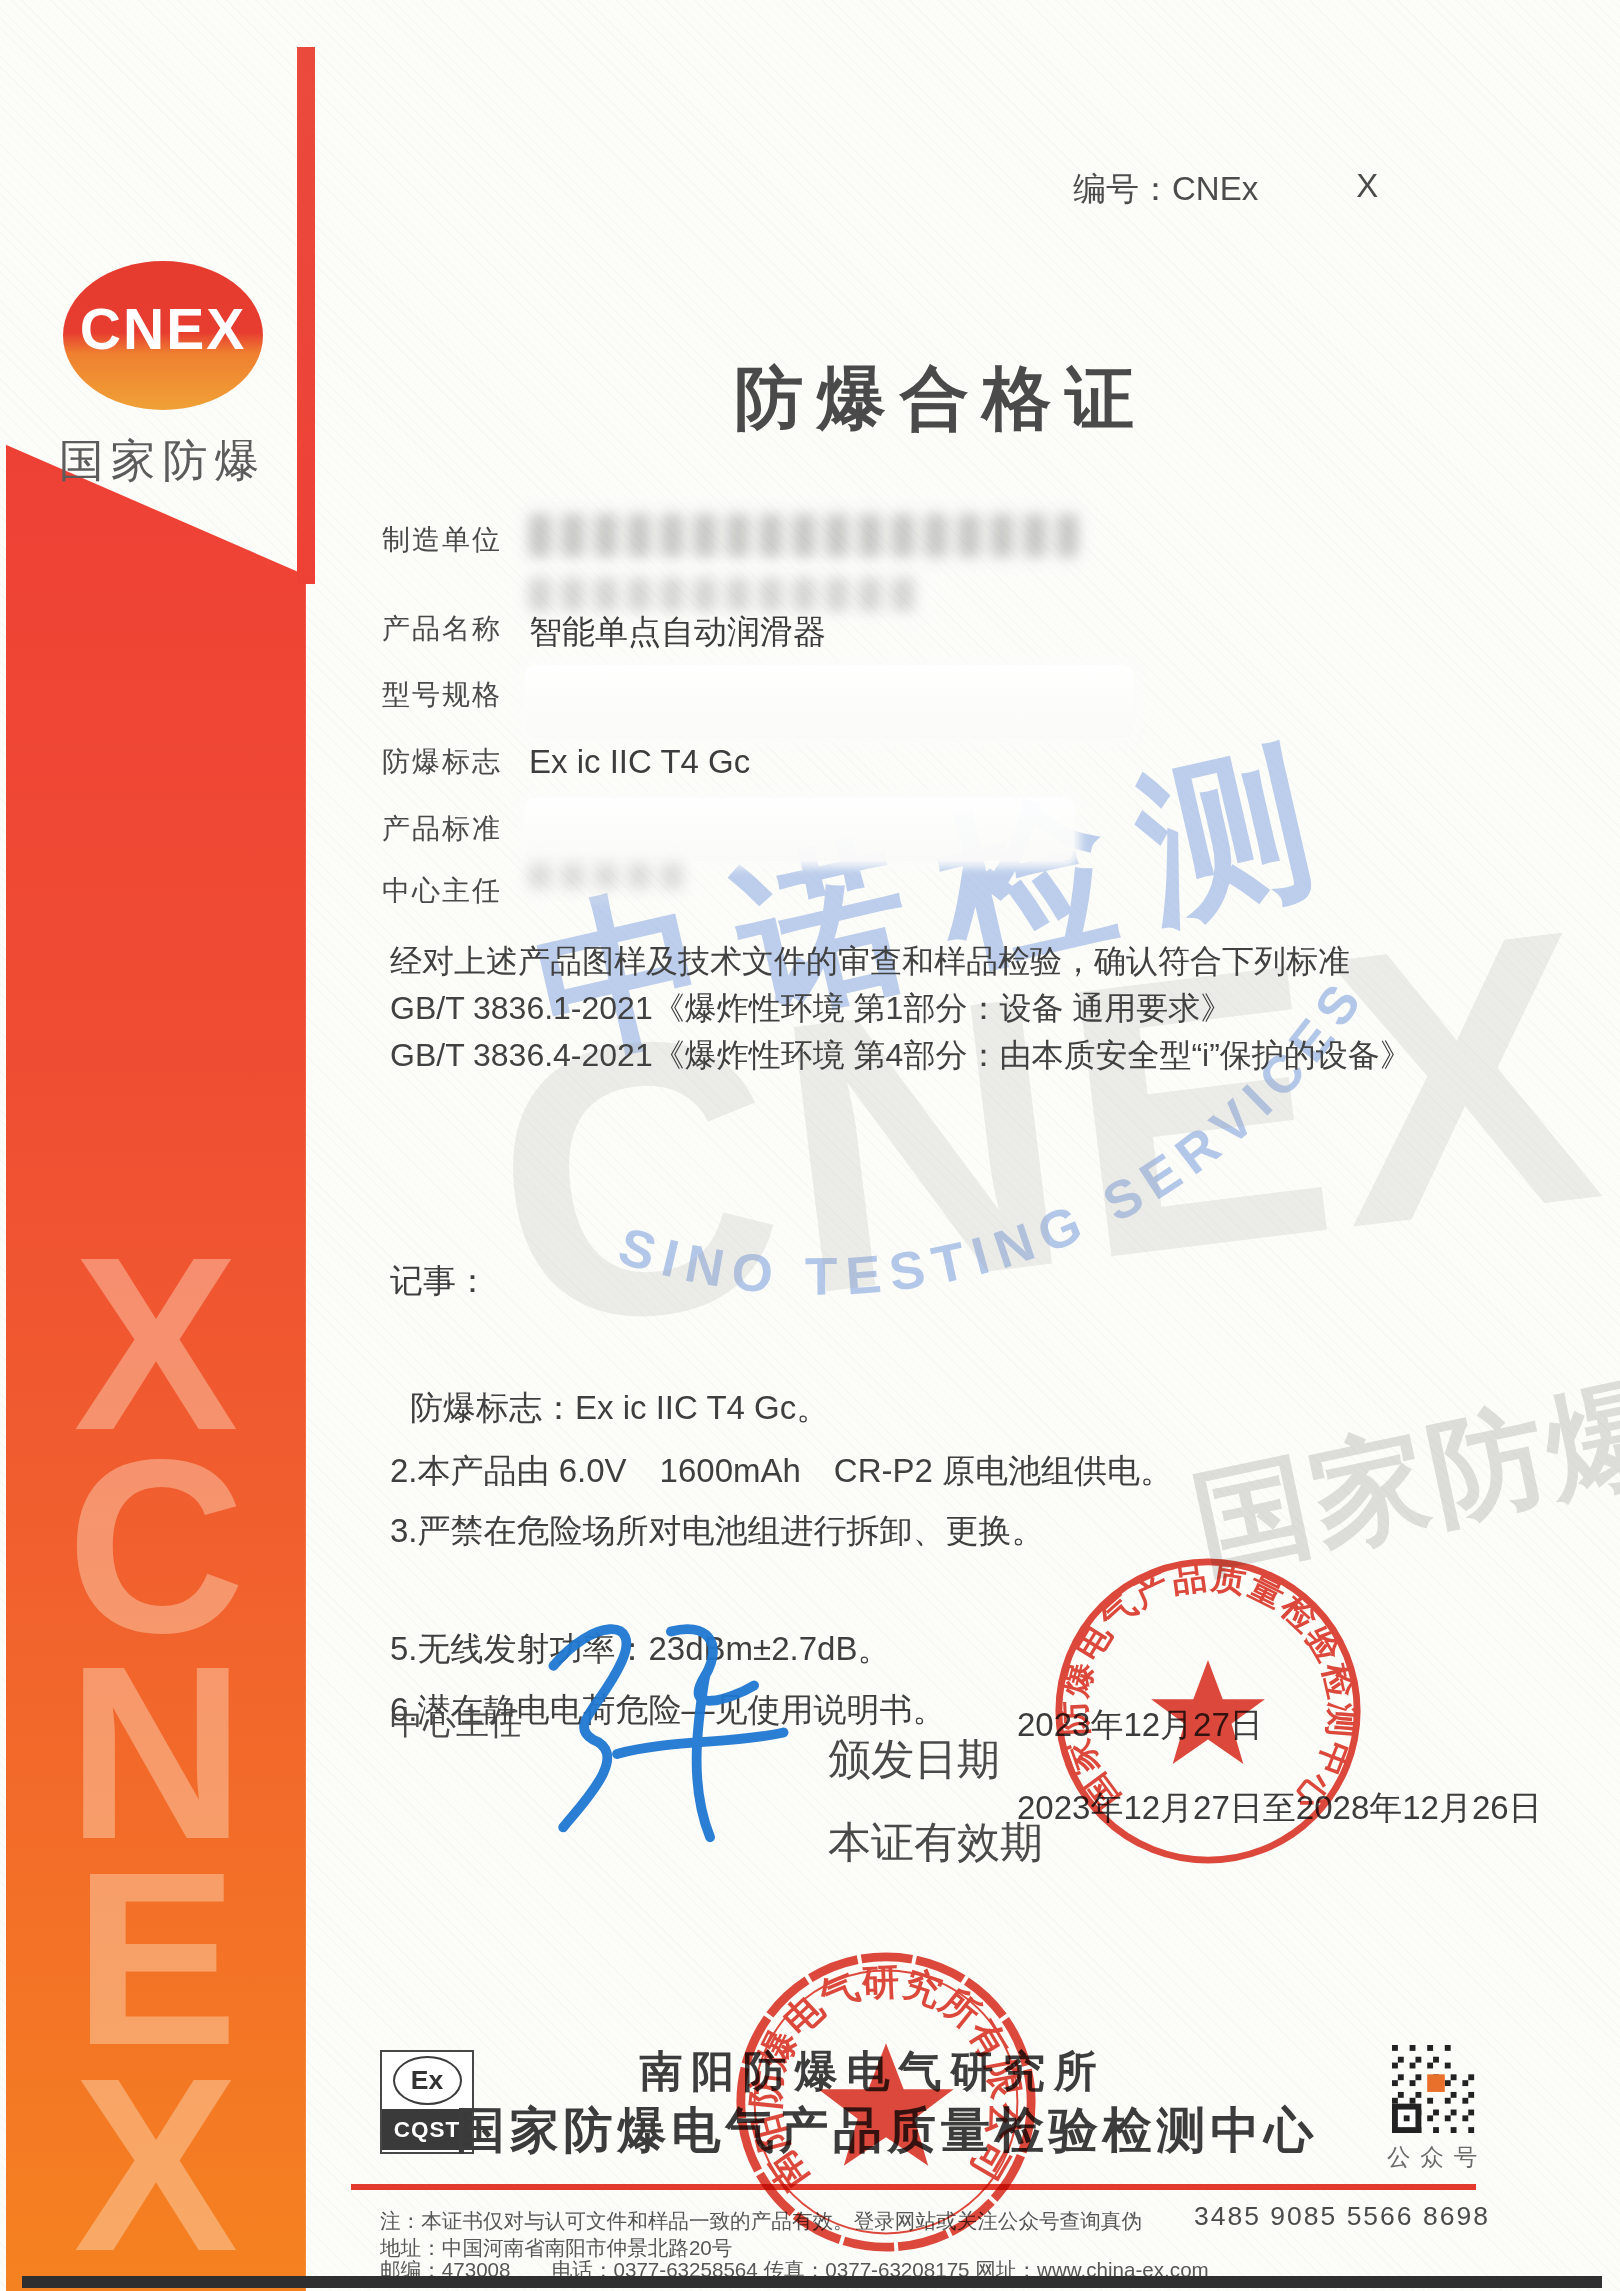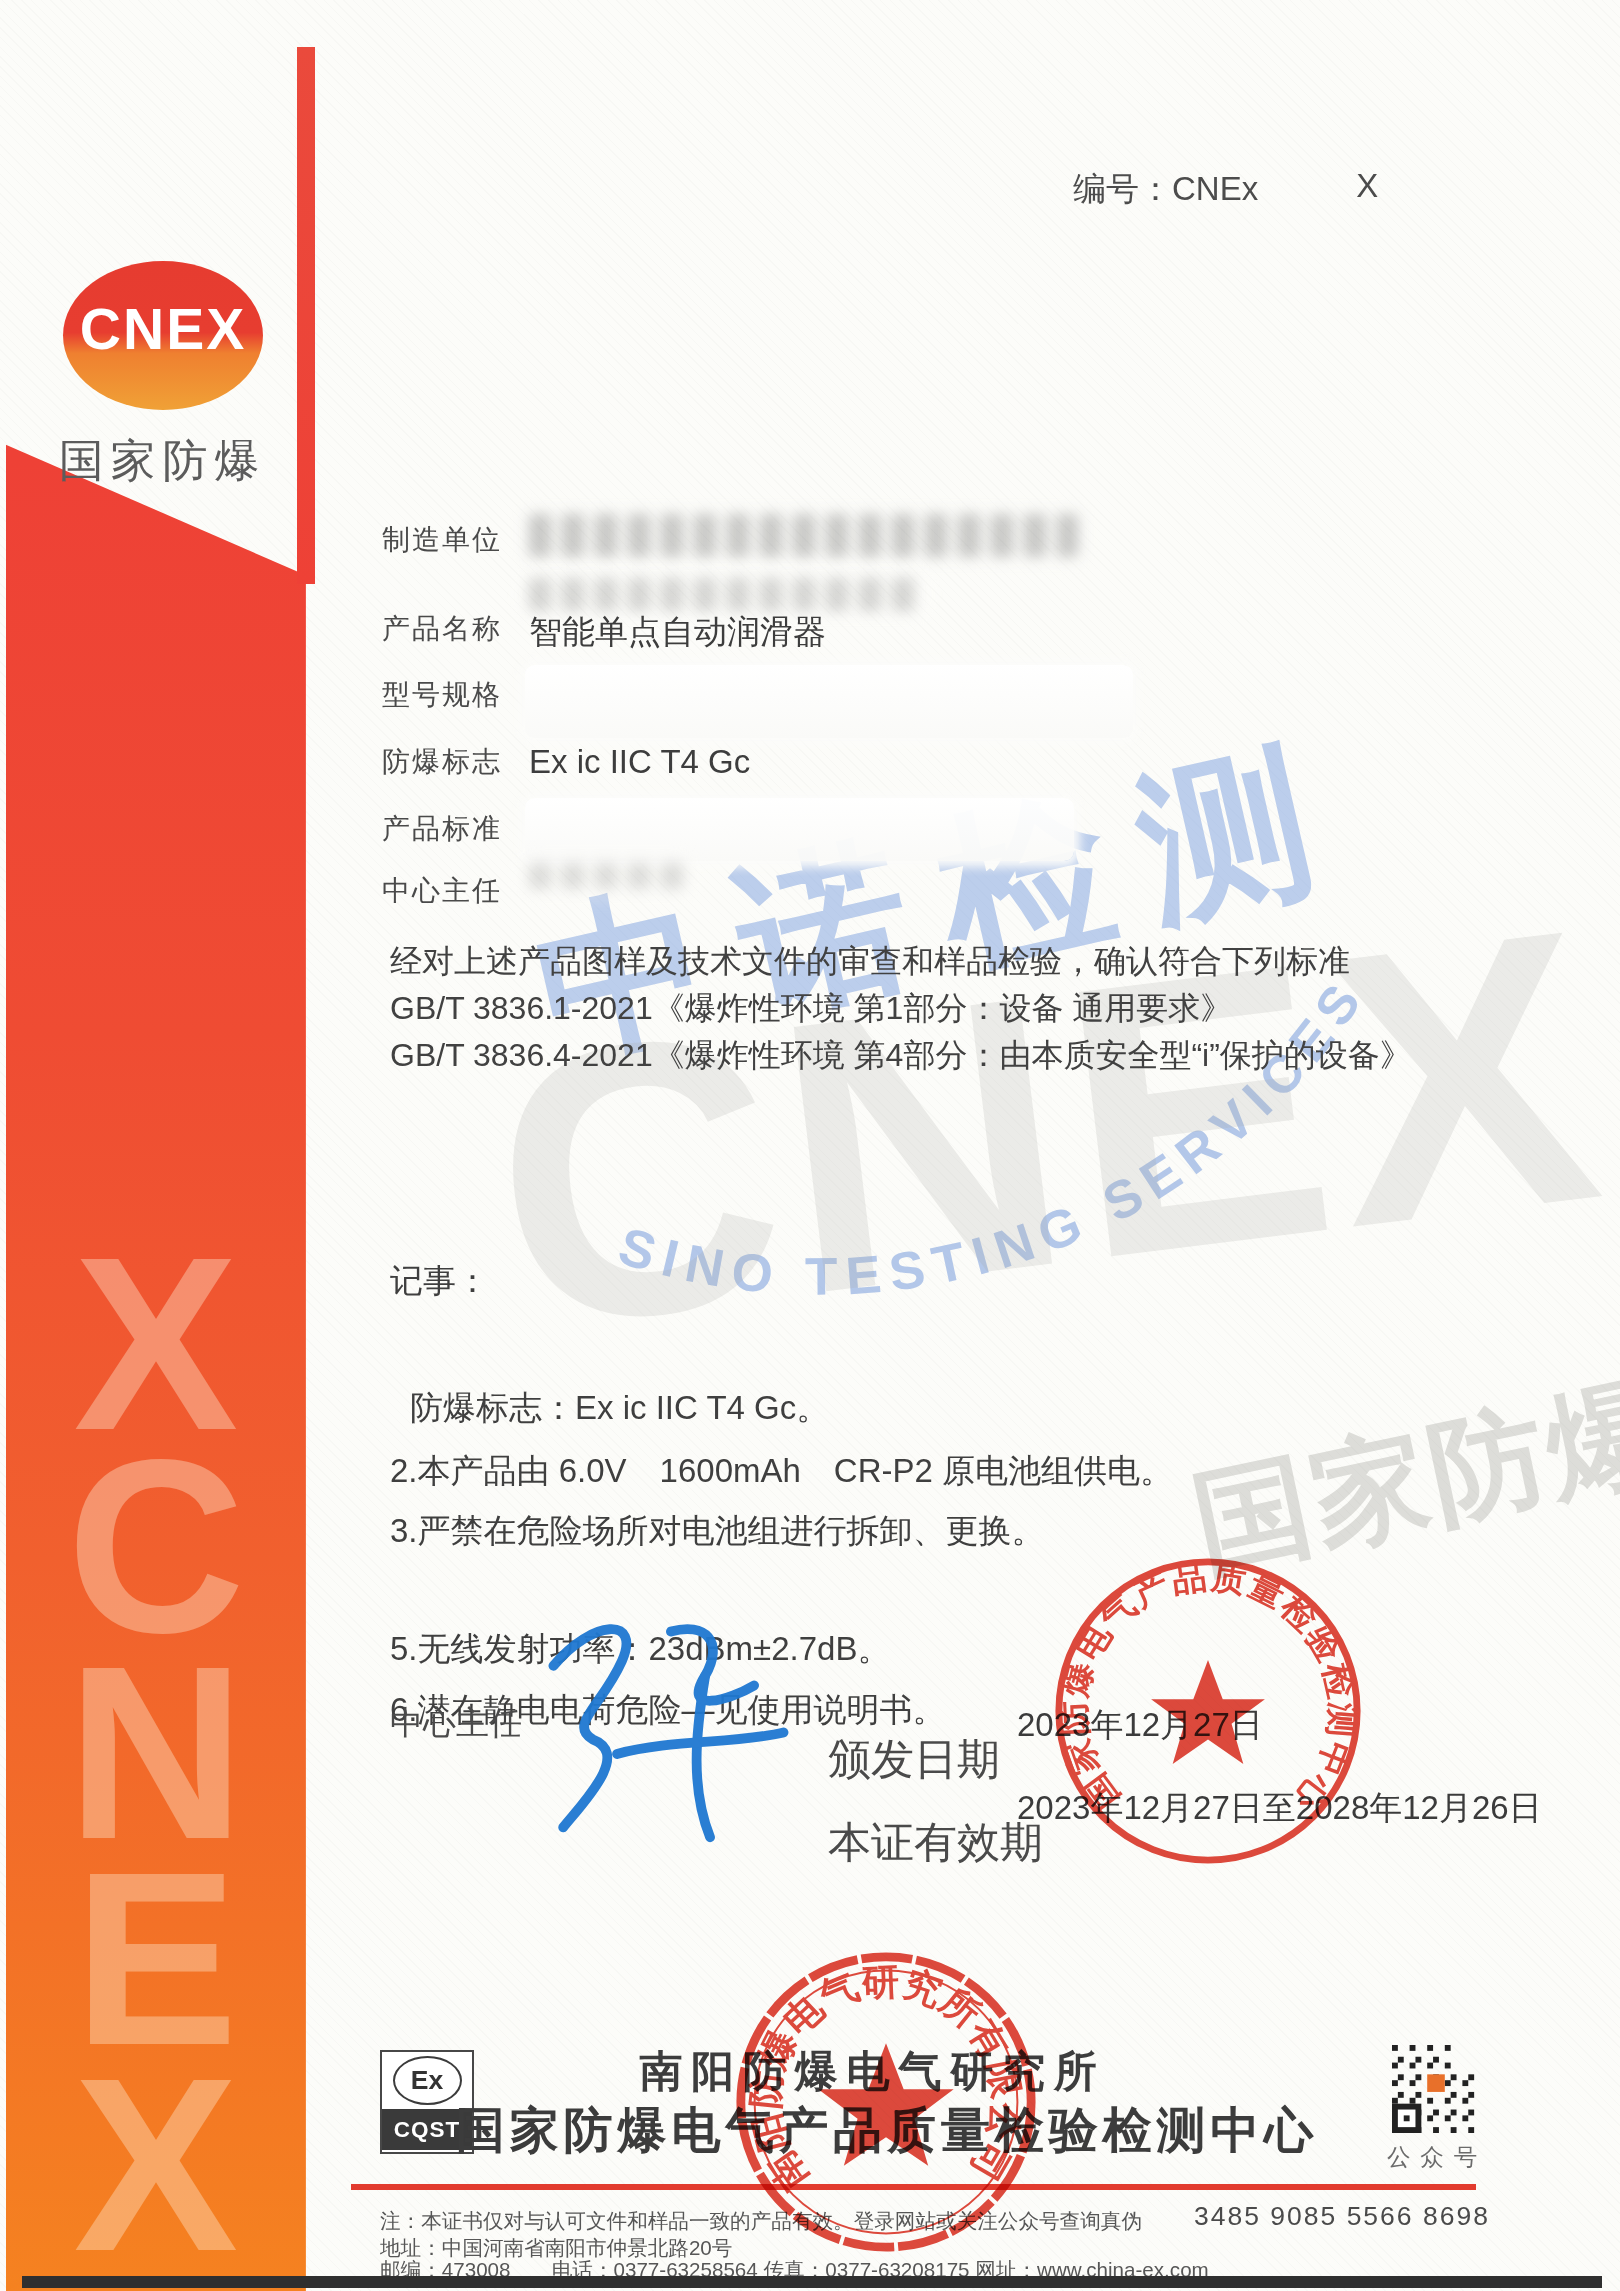--- a/index.html
+++ b/index.html
@@ -129,20 +129,21 @@
   </svg>
   <div class="abs wm-cnex">CNEX</div>
   <div class="abs wm-gjfb">国家防爆</div>
 
   <div class="abs serial">
     <span>编号：CNEx</span>
     <span class="gap"></span>
     <span>X</span>
   </div>
 
+  <div class="abs title">防爆合格证</div>
 
   <div class="abs flabel" style="top:521px;">制造单位</div>
   <div class="abs redact smudge" style="left:529px; top:514px; width:549px; height:43px;"></div>
   <div class="abs redact smudge" style="left:529px; top:578px; width:392px; height:33px; opacity:.75;"></div>
 
   <div class="abs flabel" style="top:610px;">产品名称</div>
   <div class="abs fvalue" style="top:610px;">智能单点自动润滑器</div>
 
   <div class="abs flabel" style="top:676px;">型号规格</div>
   <div class="abs redact" style="left:525px; top:665px; width:608px; height:73px;"></div>

